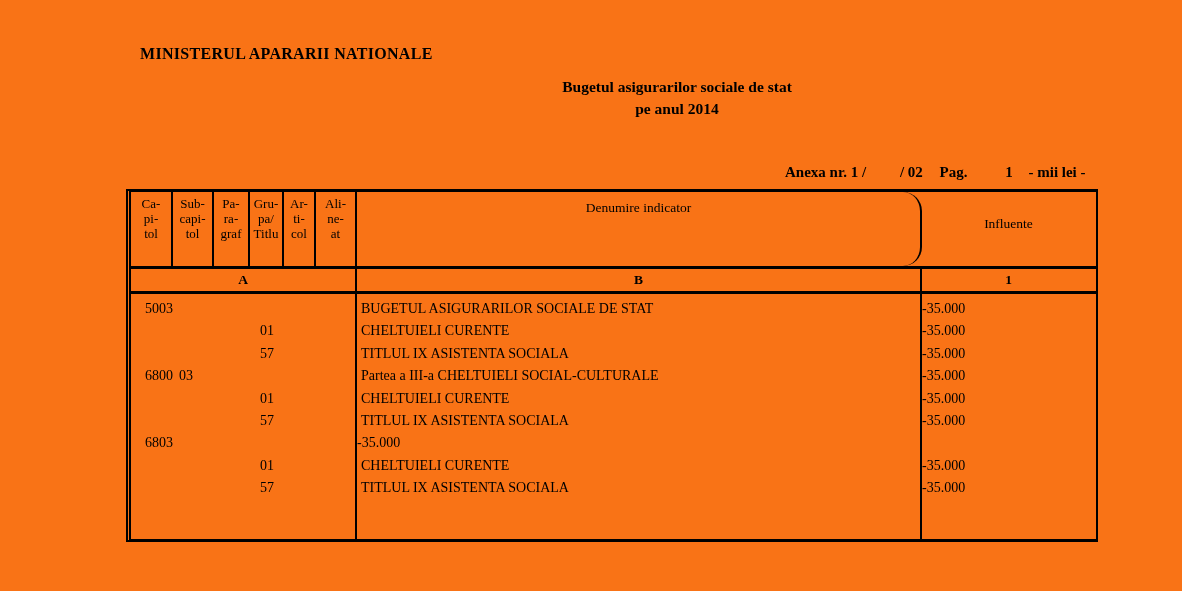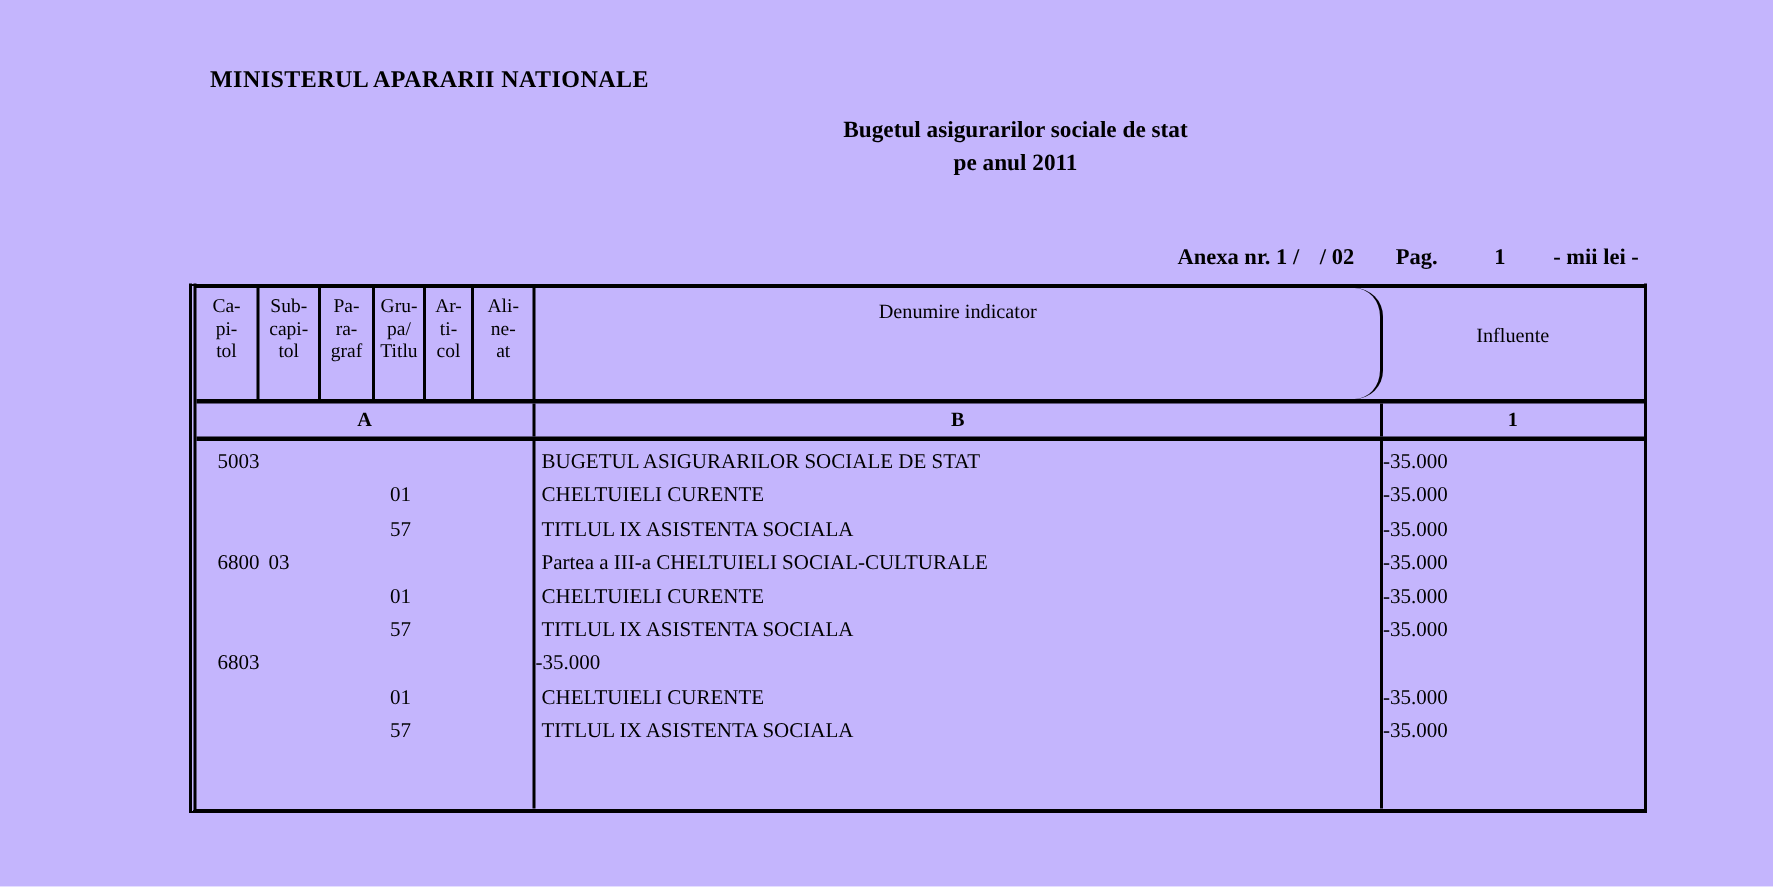--- a/index.html
+++ b/index.html
@@ -4,21 +4,21 @@
 <style>
   html, body {
     margin: 0;
     padding: 0;
     background: #ffffff;
   }
   .page {
     position: relative;
     width: 1182px;
     height: 591px;
-    background: #c4b5fd;
+    background: #f97316;
     color: #000000;
     font-family: "Liberation Serif", "DejaVu Serif", serif;
     overflow: hidden;
   }
 
   
   .ministry {
     position: absolute;
     left: 140px;
     top: 45px;
@@ -39,24 +39,24 @@
   }
   .annex-line {
     position: absolute;
     left: 785px;
     top: 164px;
     font-size: 15px;
     font-weight: bold;
     white-space: nowrap;
   }
   .annex-line span { display: inline-block; }
-  .annex-slash02 { margin-left: 10px; }
-  .annex-pag     { margin-left: 24px; }
+  .annex-slash02 { margin-left: 30px; }
+  .annex-pag     { margin-left: 13px; }
   .annex-pagnum  { margin-left: 34px; }
-  .annex-unit    { margin-left: 28px; }
+  .annex-unit    { margin-left: 12px; }
 
   
   .btable {
     position: absolute;
     left: 126px;
     top: 189px;
     width: 972px;
     height: 353px;
     box-sizing: border-box;
     border-top: 3px solid #000;
@@ -137,21 +137,21 @@
 </style>
 </head>
 <body>
 
 <div class="page">
 
   <div class="ministry">MINISTERUL APARARII NATIONALE</div>
 
   <div class="doc-title">
     <div>Bugetul asigurarilor sociale de stat</div>
-    <div>pe anul 2011</div>
+    <div>pe anul 2014</div>
   </div>
 
   <div class="annex-line">
     <span>Anexa nr. 1 /</span>
     <span class="annex-slash02">/ 02</span>
     <span class="annex-pag">Pag.</span>
     <span class="annex-pagnum">1</span>
     <span class="annex-unit">- mii lei -</span>
   </div>
 

